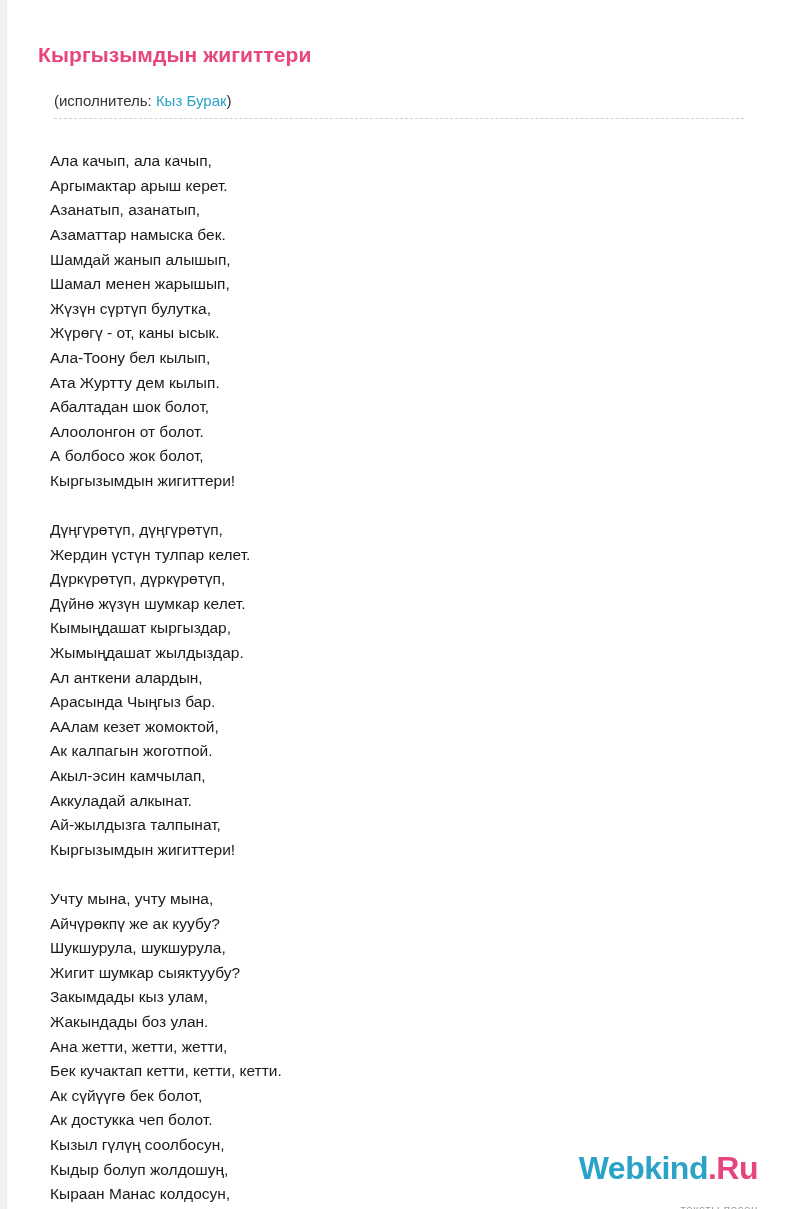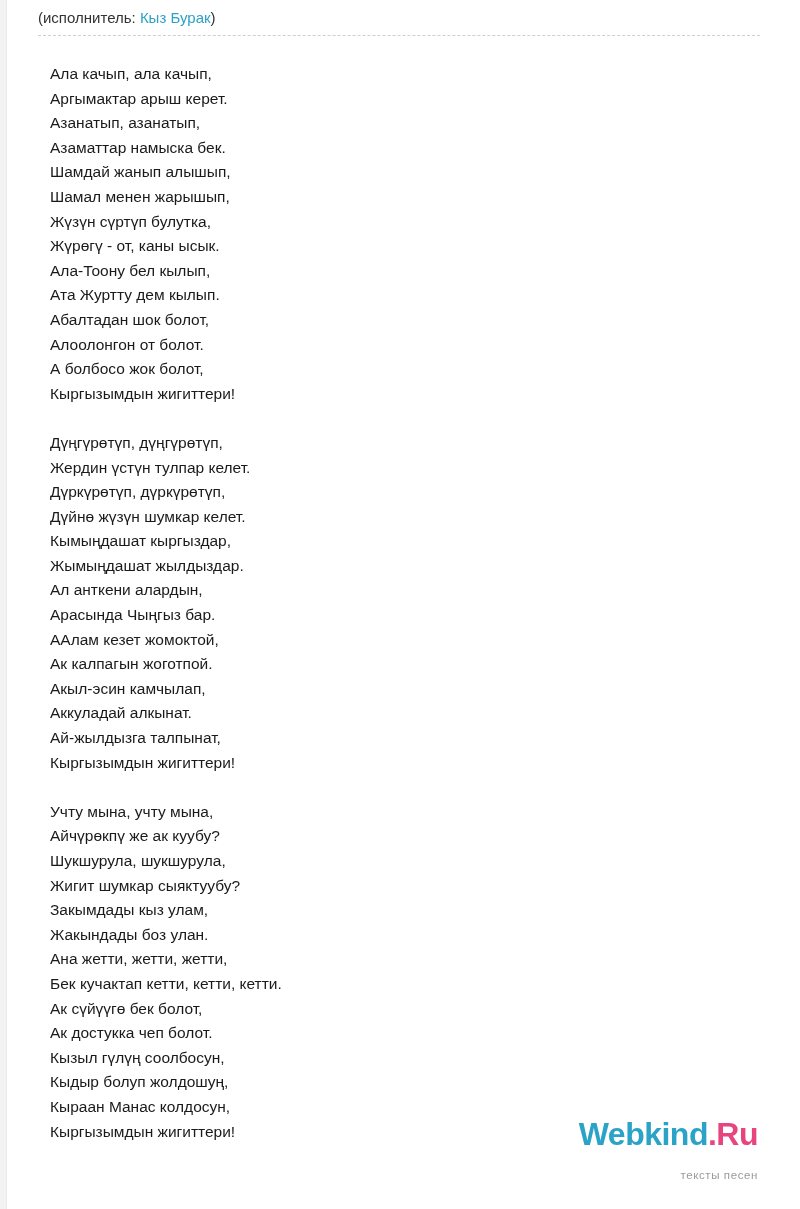--- a/index.html
+++ b/index.html
@@ -34,21 +34,21 @@
   .song-title {
     margin: 0;
     padding-top: 42px;
     font-size: 21px;
     font-weight: bold;
     color: #e7457f;
     letter-spacing: 0.1px;
     line-height: 1.2;
   }
   .performer-line {
-    margin: 0;
+    margin: 16px;
     padding-top: 9px;
     padding-bottom: 9px;
     font-size: 15px;
     color: #333333;
     border-bottom: 1px dashed #cfcfcf;
   }
   .performer-link {
     color: #2aa3c7;
     text-decoration: none;
   }
@@ -87,20 +87,21 @@
     letter-spacing: 0.6px;
   }
 </style>
 </head>
 <body>
 
 <div class="page">
 
   <div class="left-rule"></div>
 
+  <h1 class="song-title">Кыргызымдын жигиттери</h1>
 
   <div class="performer-line"><span>(исполнитель: </span><a class="performer-link" href="#">Кыз Бурак</a><span>)</span></div>
 
   <pre class="lyrics">Ала качып, ала качып,
 Аргымактар арыш керет.
 Азанатып, азанатып,
 Азаматтар намыска бек.
 Шамдай жанып алышып,
 Шамал менен жарышып,
 Жүзүн сүртүп булутка,

